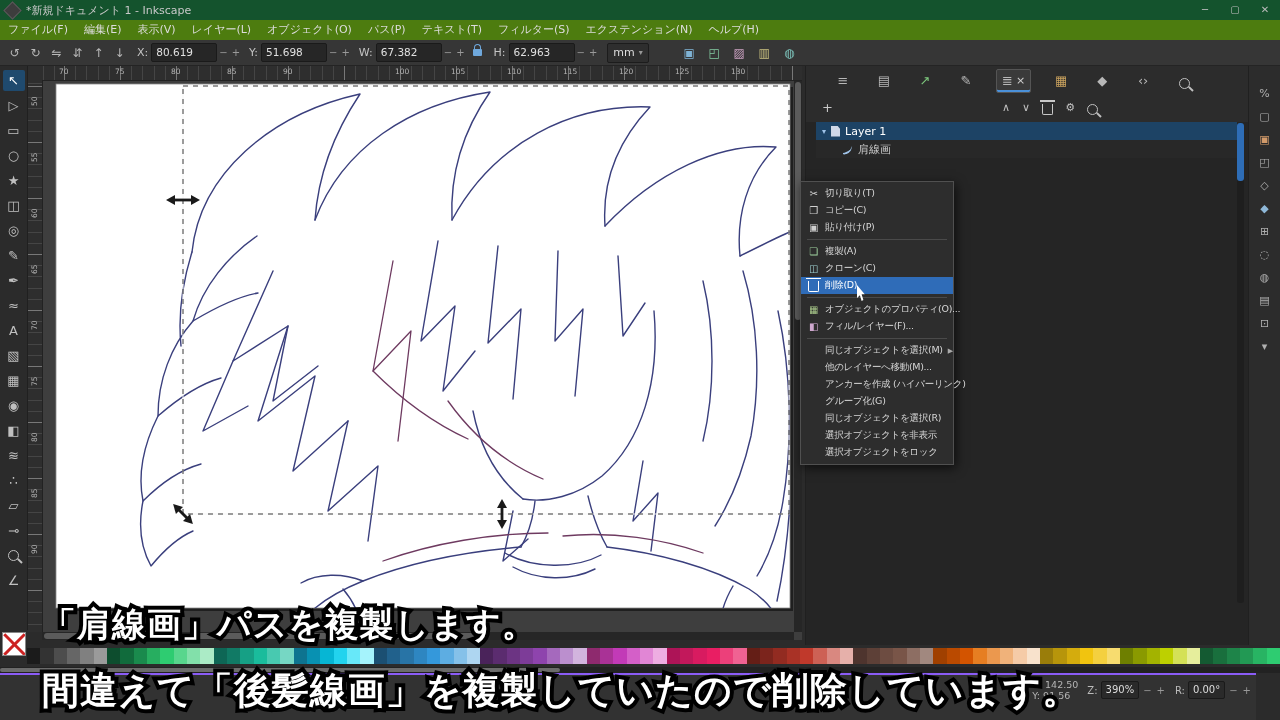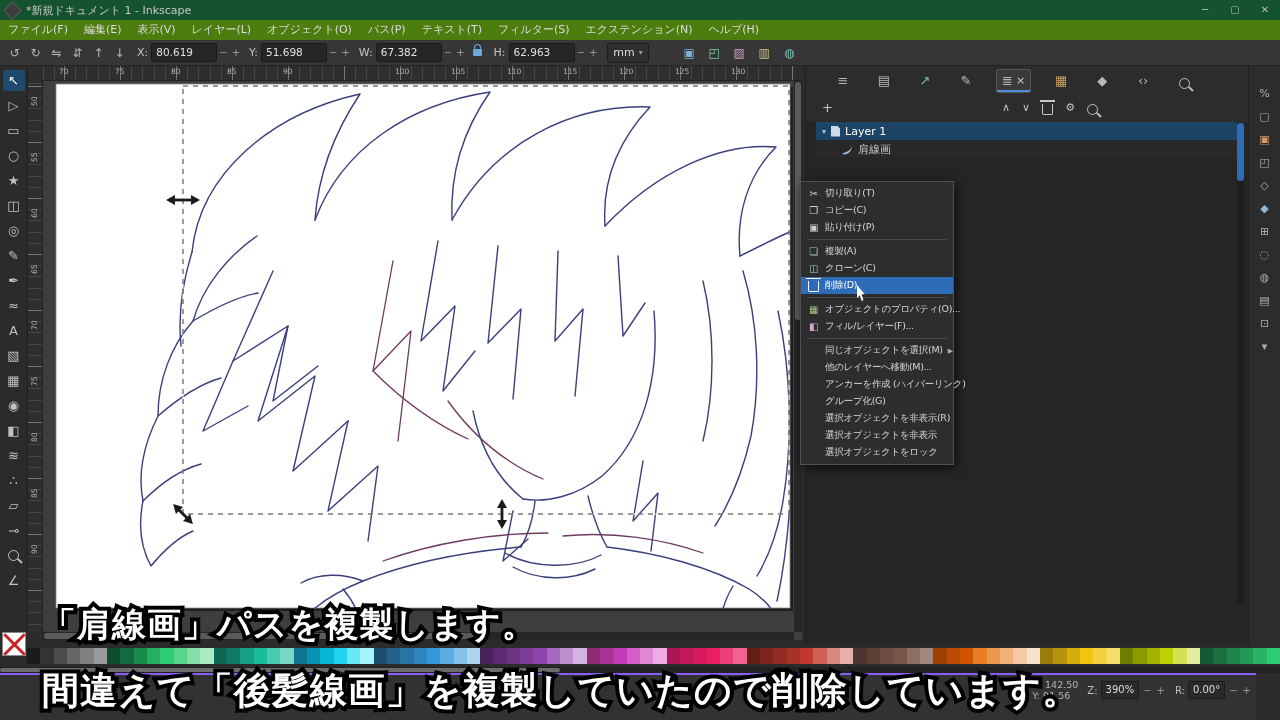--- a/index.html
+++ b/index.html
@@ -461,21 +461,21 @@
     <div class="cm-item">
       <span class="cm-ico"></span>
       <span>アンカーを作成 (ハイパーリンク)</span>
     </div>
     <div class="cm-item">
       <span class="cm-ico"></span>
       <span>グループ化(G)</span>
     </div>
     <div class="cm-item">
       <span class="cm-ico"></span>
-      <span>選択オブジェクトを非表示(R)</span>
+      <span>同じオブジェクトを選択(R)</span>
     </div>
     <div class="cm-item">
       <span class="cm-ico"></span>
       <span>選択オブジェクトを非表示</span>
     </div>
     <div class="cm-item">
       <span class="cm-ico"></span>
       <span>選択オブジェクトをロック</span>
     </div>
   </div>

